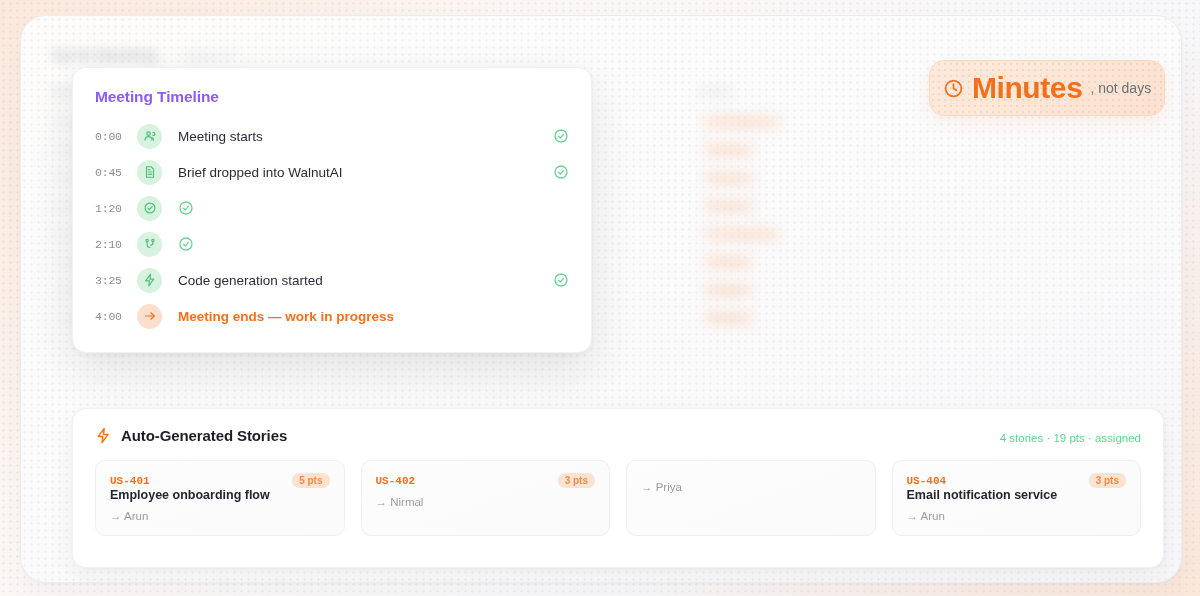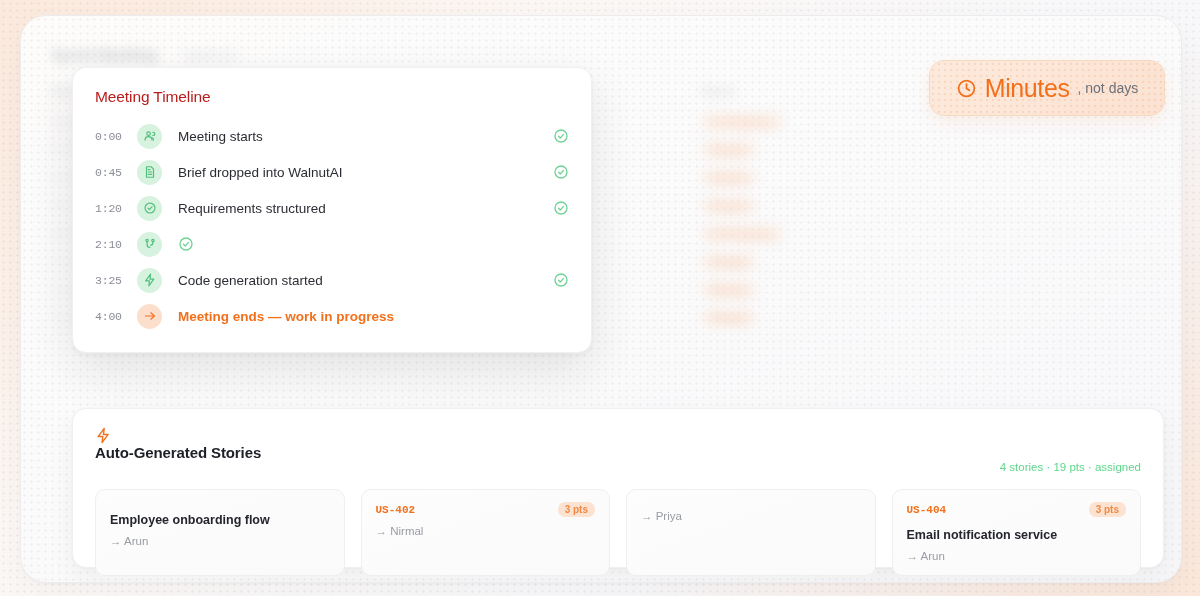--- a/index.html
+++ b/index.html
@@ -67,33 +67,33 @@
     border-radius:15px;
     background:
       radial-gradient(rgba(240,150,90,.22) 1px, transparent 1.2px) 0 0/6px 6px,
       linear-gradient(135deg,#fdeadc 0%,#fbe2d2 100%);
     border:1px solid #f7d9c2;
     box-shadow:0 6px 18px rgba(230,140,70,.12);
     display:flex; align-items:center; justify-content:center; gap:8px;
   }
   .clock-ic{ width:21px; height:21px; display:block; }
   .minutes-word{
-    font-size:25px; font-weight:400; color:#f2701c; letter-spacing:-.4px;
+    font-size:30px; font-weight:700; color:#f2701c; letter-spacing:-.4px;
     line-height:1;
   }
   .notdays{ font-size:14px; color:#6d6f78; font-weight:400; line-height:1; }
 
   
   .timeline-card{
     position:absolute; left:51px; top:51px; width:520px; height:286px;
     background:#ffffff; border:1px solid #f0f0f2; border-radius:14px;
     box-shadow:0 2px 6px rgba(40,30,20,.04), 0 18px 46px rgba(40,30,20,.10);
     padding:20px 22px 8px 22px;
   }
-  .tl-title{ font-size:15.5px; font-weight:400; color:#b91c1c; letter-spacing:-.1px; }
+  .tl-title{ font-size:15.5px; font-weight:700; color:#8b5cf6; letter-spacing:-.1px; }
   .tl-rows{ margin-top:12px; }
   .tl-row{ display:flex; align-items:center; height:36px; }
   .tl-time{
     width:42px; font-family:"Liberation Mono", monospace;
     font-size:11.5px; color:#8b8d96; letter-spacing:-.2px;
   }
   .tl-bubble{
     width:25px; height:25px; border-radius:50%; background:#d7f2de;
     display:flex; align-items:center; justify-content:center; flex:none;
     margin-right:16px;
@@ -103,37 +103,37 @@
   .tl-label.hot{ color:#f2701c; font-weight:700; }
   .tl-check{ width:16px; height:16px; flex:none; }
 
   
   .stories{
     position:absolute; left:51px; top:392px; width:1092px; height:160px;
     background:#ffffff; border:1px solid #f0f0f2; border-radius:14px;
     box-shadow:0 1px 3px rgba(40,30,20,.035), 0 10px 26px rgba(40,30,20,.05);
     padding:18px 22px;
   }
-  .st-head{ display:flex; align-items:flex-start;flex-direction:column; }
+  .st-head{ display:flex; align-items:flex-end; }
   .bolt-ic{ width:17px; height:17px; margin-right:9px; flex:none; }
   .st-title{ font-size:15px; font-weight:700; color:#1d1f26; letter-spacing:-.1px; }
   .st-meta{ margin-left:auto; font-size:11.5px; font-weight:400; color:#5ed68b; }
   .st-grid{ display:flex; gap:16px; margin-top:16px; }
   .st-card{
     flex:1; border:1px solid #efeff1; border-radius:10px;
     background:linear-gradient(160deg,#fdfdfd,#fafafb);
     padding:12px 14px 13px 14px;
   }
   .st-top{ display:flex; align-items:center; }
   .st-id{ font-family:"Liberation Mono", monospace; font-size:11px; font-weight:700; color:#f2701c; }
   .st-pts{
     margin-left:auto; font-size:10px; font-weight:700; color:#ef8b46;
     background:#fce3d1; border-radius:7px; padding:2px 7px;
   }
-  .st-name{ margin-top:11px; font-size:12.5px; font-weight:700; color:#24262d; }
+  .st-name{ font-size:12.5px; font-weight:700; color:#24262d; }
   .st-asg{ margin-top:8px; font-size:11.5px; color:#9a9ca4; }
 </style>
 </head>
 <body>
 
 <div class="dotgrid"></div>
 
 <div class="frame">
   <div class="frame-dots"></div>
 
@@ -243,21 +243,20 @@
           </svg>
  </div>
  <div class="tl-row">
    <span class="tl-time">1:20</span>
    <span class="tl-bubble ">
             <svg viewBox="0 0 24 24" width="14" height="14" stroke="#4fbf7d" stroke-width="2" stroke-linecap="round" stroke-linejoin="round" fill="none">
               <circle cx="12" cy="12" r="8.5"></circle>
               <path d="M8.5 12.3l2.4 2.4 4.6-5"></path>
             </svg>
           </span>
-   <span class="tl-label ">Requirements structured</span>
    <svg class="tl-check" viewBox="0 0 24 24" fill="none" stroke="#6fd396" stroke-width="2" stroke-linecap="round" stroke-linejoin="round">
             <circle cx="12" cy="12" r="9"></circle>
             <path d="M8.3 12.3l2.6 2.6 4.8-5.3"></path>
           </svg>
  </div>
  <div class="tl-row">
    <span class="tl-time">2:10</span>
    <span class="tl-bubble ">
             <svg viewBox="0 0 24 24" width="14" height="14" stroke="#4fbf7d" stroke-width="2" stroke-linecap="round" stroke-linejoin="round" fill="none">
               <circle cx="7" cy="6" r="2"></circle>
@@ -301,20 +300,24 @@
   <div class="stories">
     <div class="st-head">
       <svg class="bolt-ic" viewBox="0 0 24 24" fill="none" stroke="#F2701C" stroke-width="2" stroke-linejoin="round" stroke-linecap="round">
         <path d="M13 2 4.5 13.5H11l-1 8.5 8.5-11.5H12l1-8.5z"></path>
       </svg>
       <span class="st-title">Auto-Generated Stories</span>
       <span class="st-meta">4 stories · 19 pts · assigned</span>
     </div>
     <div class="st-grid" id="stgrid">
  <div class="st-card">
+   <div class="st-top">
+     <span class="st-id">US-401</span>
+     <span class="st-pts">5 pts</span>
+   </div>
    <div class="st-name">Employee onboarding flow</div>
    <div class="st-asg">→ Arun</div>
  </div>
  <div class="st-card">
    <div class="st-top">
      <span class="st-id">US-402</span>
      <span class="st-pts">3 pts</span>
    </div>
    <div class="st-asg">→ Nirmal</div>
  </div>

